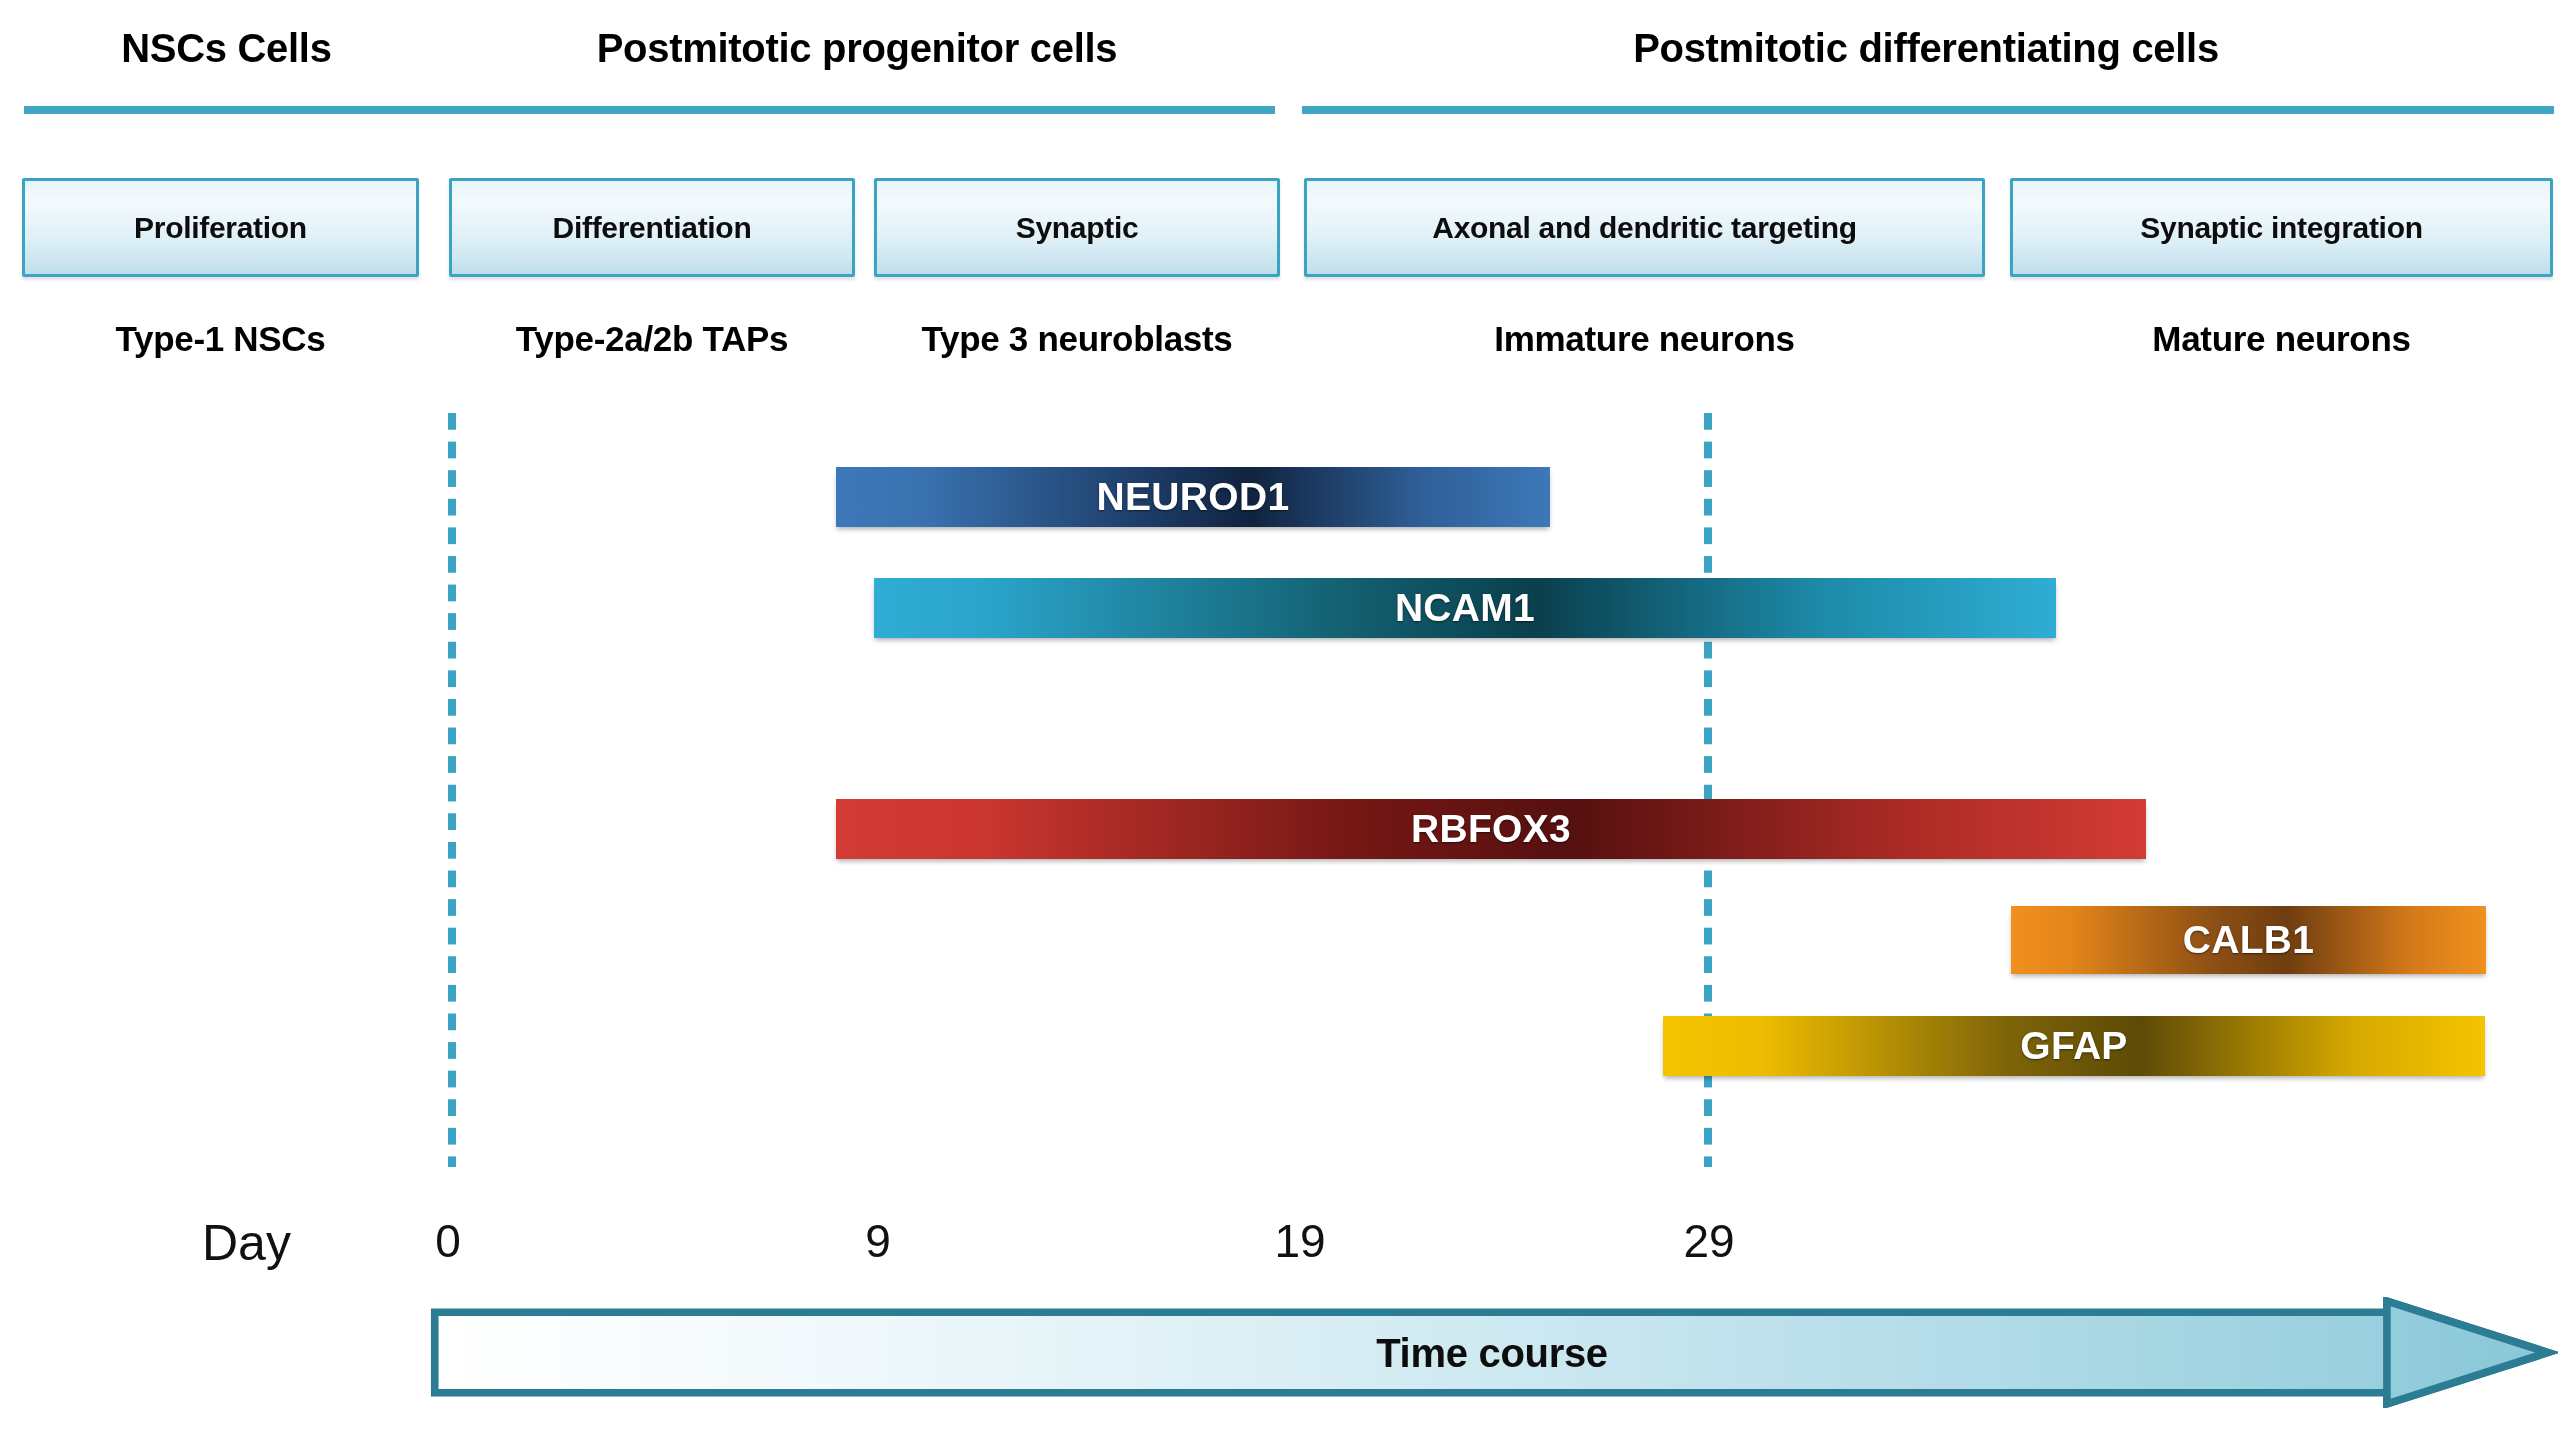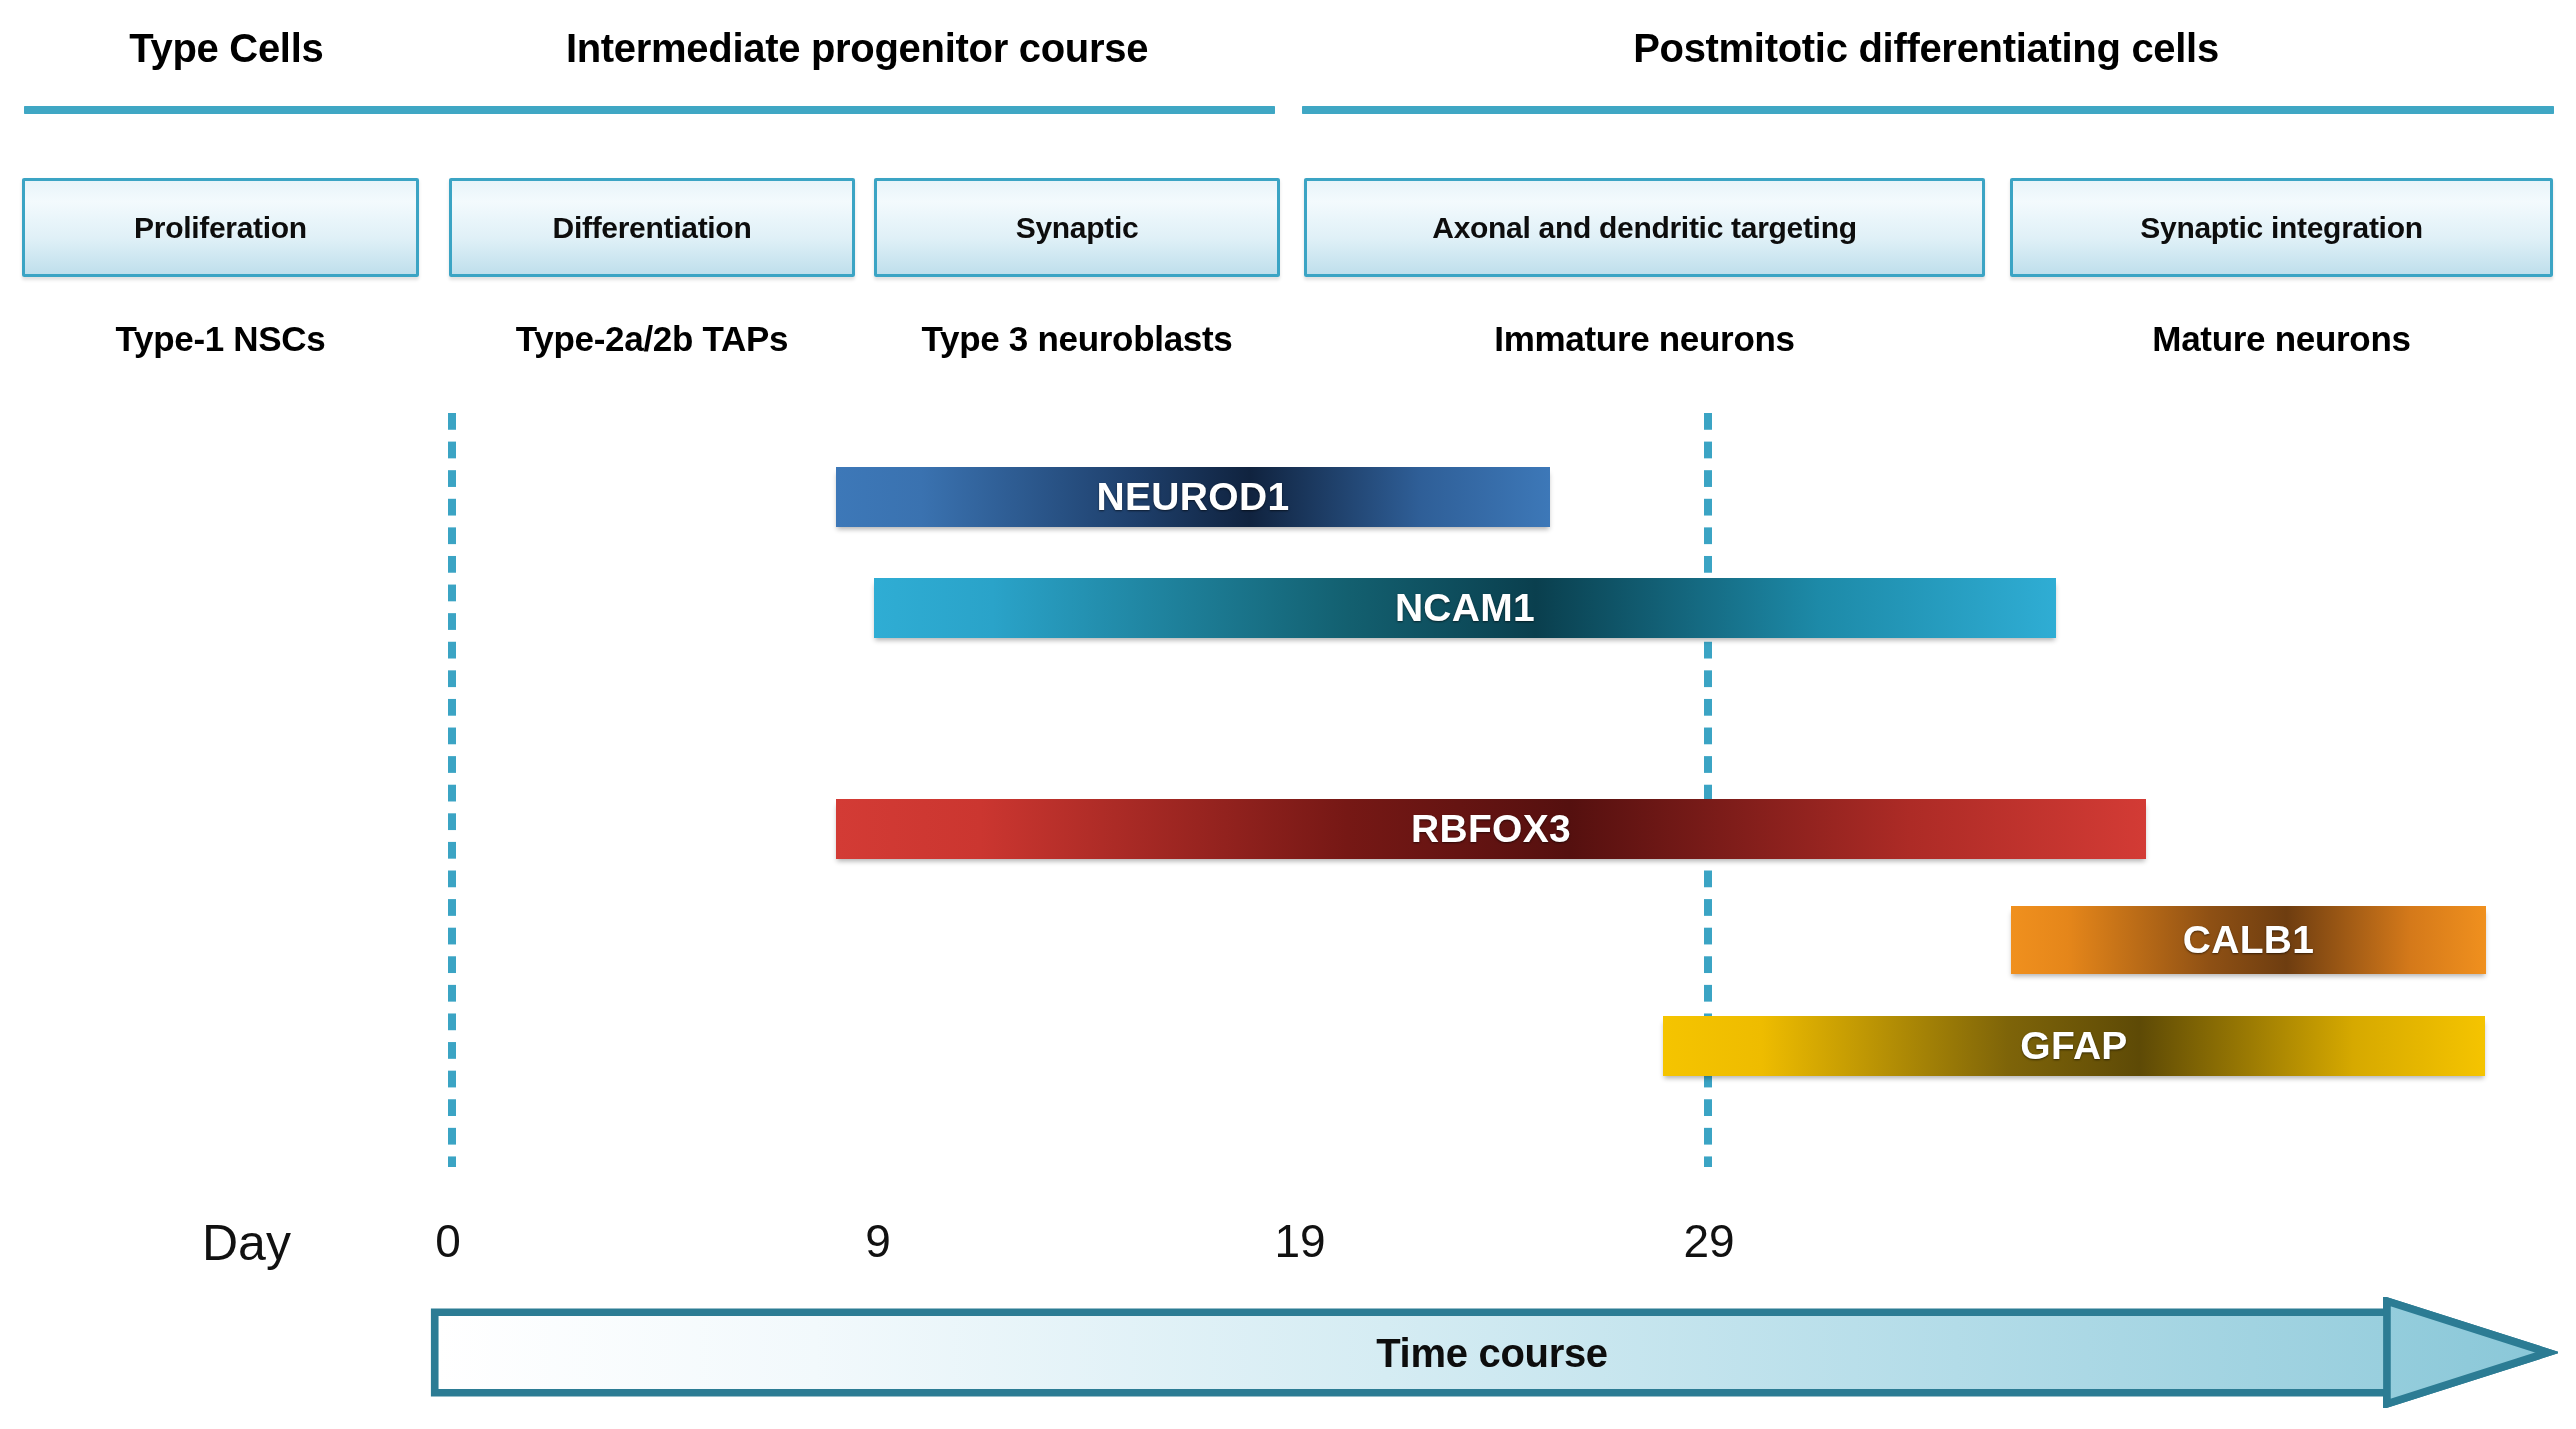--- a/index.html
+++ b/index.html
@@ -114,23 +114,23 @@
     color:#0d0d0d;
     letter-spacing:-0.3px;
     pointer-events:none;
   }
 </style>
 </head>
 <body>
 
 <div id="stage">
 
-  <div class="phase-label" style="left:24.4px;top:28px;width:404px;">Type Cells</div>
-
-  <div class="phase-label" style="left:439px;top:28px;width:836px;">Intermediate progenitor course</div>
+  <div class="phase-label" style="left:24.4px;top:28px;width:404px;">NSCs Cells</div>
+
+  <div class="phase-label" style="left:439px;top:28px;width:836px;">Postmitotic progenitor cells</div>
 
   <div class="phase-label" style="left:1299px;top:28px;width:1254px;">Postmitotic differentiating cells</div>
 
   <div class="phase-rule" style="left:24.4px;top:106px;width:1251px;"></div>
   <div class="phase-rule" style="left:1302px;top:106px;width:1252px;"></div>
 
   <div class="stage-box" style="left:22px;top:178px;width:397px;height:99px;">
     <span>Proliferation</span>
   </div>
 

